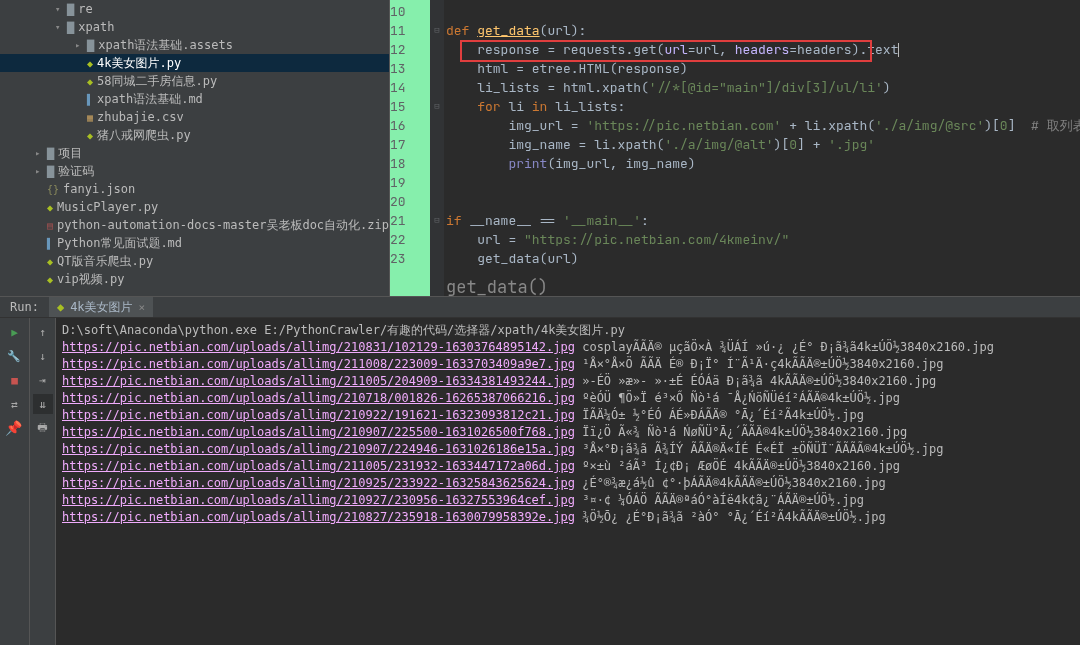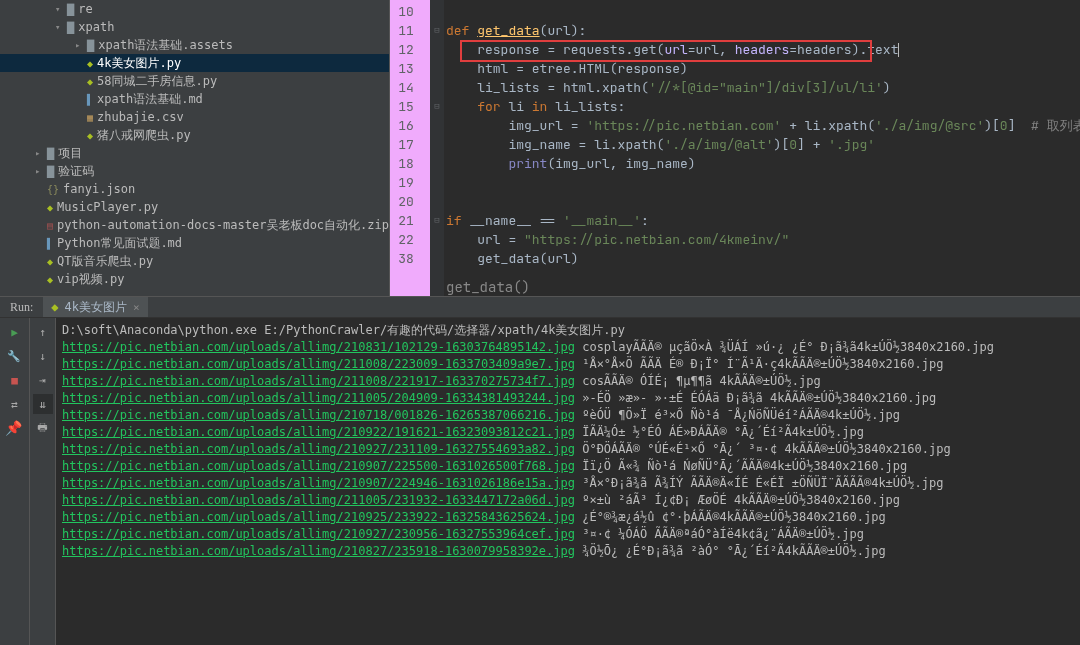--- a/index.html
+++ b/index.html
@@ -48,25 +48,25 @@
   font-family: "JetBrains Mono","Consolas",monospace;
   font-size: 13px;
   overflow: hidden;
   position: relative;
 }
 .gutter {
   position:absolute;
   left:0; top:0;
   width: 40px;
   color: #606366;
-  text-align: center;
+  text-align: left;
   padding-right: 8px;
   line-height: 19px;
   padding-top: 2px;
-  background:#f0abfc;
+  background:#86efac;
   height:100%;
 }
 .fold-col {
   position:absolute;
   left:40px; top:0;
   width:14px;
   height:100%;
   background:#313335;
   padding-top:2px;
 }
@@ -90,34 +90,34 @@
   left: 70px;
   top: 40px;
   width: 412px;
   height: 22px;
   pointer-events: none;
 }
 .breadcrumb {
   position:absolute;
   bottom:0; left:56px;
   color:#888;
-  font-size:14px;
+  font-size:17px;
   height:18px;
   line-height:18px;
 }
 .run-bar {
   display:flex;
   align-items:center;
   background:#3c3f41;
   height:22px;
   border-top:1px solid #555;
   border-bottom:1px solid #323232;
   font-size:12px;
 }
-.run-label { padding:0 10px; color:#bbb;font-family:Liberation Serif, serif; }
+.run-label { padding:0 10px; color:#bbb; }
 .tab-run {
   background:#4e5254;
   padding:0 8px;
   height:100%;
   display:flex;
   align-items:center;
   gap:6px;
 }
 .tab-run .close { color:#888; cursor:pointer; font-size:11px;}
 .console-wrap {
@@ -157,21 +157,21 @@
 .tb-btn.active { background:#2d2f30; }
 .console {
   flex:1;
   padding:4px 6px;
   font-size:12px;
   line-height:17px;
   color:#bbb;
   overflow:hidden;
   white-space:nowrap;
 }
-.console .link { color:#22c55e; text-decoration:underline;text-align:center; }
+.console .link { color:#f0abfc; text-decoration:underline;text-align:center; }
 .console .garble { color:#bbb; }
 .caret {
   display:inline-block;
   width:1px; height:14px;
   background:#bbb;
   vertical-align:middle;
 }
 </style>
 </head>
 <body>
@@ -267,21 +267,21 @@
         <div>13</div>
         <div>14</div>
         <div>15</div>
         <div>16</div>
         <div>17</div>
         <div>18</div>
         <div>19</div>
         <div>20</div>
         <div>21</div>
         <div>22</div>
-        <div>38</div>
+        <div>23</div>
       </div>
     <div class="fold-col" id="foldcol">
         <div class="fold-mark"></div>
         <div class="fold-mark">⊟</div>
         <div class="fold-mark"></div>
         <div class="fold-mark"></div>
         <div class="fold-mark"></div>
         <div class="fold-mark">⊟</div>
         <div class="fold-mark"></div>
         <div class="fold-mark"></div>
@@ -319,25 +319,23 @@
     <div class="tb-btn">↑</div>
     <div class="tb-btn">↓</div>
     <div class="tb-btn">⇥</div>
     <div class="tb-btn active">⇊</div>
     <div class="tb-btn">🖶</div>
   </div>
   <div class="console" id="console">
       <div>D:\soft\Anaconda\python.exe E:/PythonCrawler/有趣的代码/选择器/xpath/4k美女图片.py</div>
       <div><span class="link">https://pic.netbian.com/uploads/allimg/210831/102129-16303764895142.jpg</span> <span class="garble">cosplayÃÃÄ® µçãÖ×À ¾ÜÁÍ »ú·¿ ¿É° Đ¡ã¾ã4k±ÚÖ½3840x2160.jpg</span></div>
       <div><span class="link">https://pic.netbian.com/uploads/allimg/211008/223009-1633703409a9e7.jpg</span> <span class="garble">¹Å×°Å×Ö ÃÃÄ É® Đ¡Ï° Í¨Ã¹Ä·ç4kÃÃÄ®±ÚÖ½3840x2160.jpg</span></div>
-      <div><span class="link">https://pic.netbian.com/uploads/allimg/211008/221917-163370275734f7.jpg</span> <span class="garble">cosÃÃÄ® ÓÍÉ¡ ¶µ¶¶ã 4kÃÃÄ®±ÚÖ½.jpg</span></div>
       <div><span class="link">https://pic.netbian.com/uploads/allimg/211005/204909-16334381493244.jpg</span> <span class="garble">»-ÉÖ »æ»- »·±É ÉÓÁä Đ¡ã¾ã 4kÃÃÄ®±ÚÖ½3840x2160.jpg</span></div>
       <div><span class="link">https://pic.netbian.com/uploads/allimg/210718/001826-16265387066216.jpg</span> <span class="garble">ºèÓÜ ¶Ö»Ï é³×Ő Ñò¹á ¯Å¿ŃöÑÜéí²ÁÃÄ®4k±ÚÖ½.jpg</span></div>
       <div><span class="link">https://pic.netbian.com/uploads/allimg/210922/191621-16323093812c21.jpg</span> <span class="garble">ÏÃÄ¼Ó± ½°ÉÓ ÁÉ»ĐÁÃÄ® °Ā¿´Éí²Ã4k±ÚÖ½.jpg</span></div>
-      <div><span class="link">https://pic.netbian.com/uploads/allimg/210927/231109-16327554693a82.jpg</span> <span class="garble">Ö°ĐÖÁÃÄ® °ÚÉ«É¹×Ő °Ā¿´ ³¤·¢ 4kÃÃÄ®±ÚÖ½3840x2160.jpg</span></div>
       <div><span class="link">https://pic.netbian.com/uploads/allimg/210907/225500-1631026500f768.jpg</span> <span class="garble">Ïï¿Ö Ã«¾ Ñò¹á ŃøÑÜ°Ā¿´ÃÃÄ®4k±ÚÖ½3840x2160.jpg</span></div>
       <div><span class="link">https://pic.netbian.com/uploads/allimg/210907/224946-1631026186e15a.jpg</span> <span class="garble">³Å×°Đ¡ã¾ã Ã¾ÍÝ ÃÃÄ®Ä«ÍÉ É«ÉÏ ±ÖÑÜÏ¨ÃÃÃÃ®4k±ÚÖ½.jpg</span></div>
       <div><span class="link">https://pic.netbian.com/uploads/allimg/211005/231932-1633447172a06d.jpg</span> <span class="garble">º×±ù ²áÃ³ Í¿¢Đ¡ ÆøÖÉ 4kÃÃÄ®±ÚÖ½3840x2160.jpg</span></div>
       <div><span class="link">https://pic.netbian.com/uploads/allimg/210925/233922-16325843625624.jpg</span> <span class="garble">¿É°®¾æ¿á½û ¢°·þÁÃÄ®4kÃÃÄ®±ÚÖ½3840x2160.jpg</span></div>
       <div><span class="link">https://pic.netbian.com/uploads/allimg/210927/230956-16327553964cef.jpg</span> <span class="garble">³¤·¢ ¼ÓÁÖ ÃÃÄ®ªáÓ°àÍë4k¢ã¿¨ÁÃÄ®±ÚÖ½.jpg</span></div>
       <div><span class="link">https://pic.netbian.com/uploads/allimg/210827/235918-1630079958392e.jpg</span> <span class="garble">¾Ö½Ō¿ ¿É°Đ¡ã¾ã ²àÓ° °Ā¿´Éí²Ã4kÃÃÄ®±ÚÖ½.jpg</span></div>
     </div>
 </div>
 
 </body></html>

